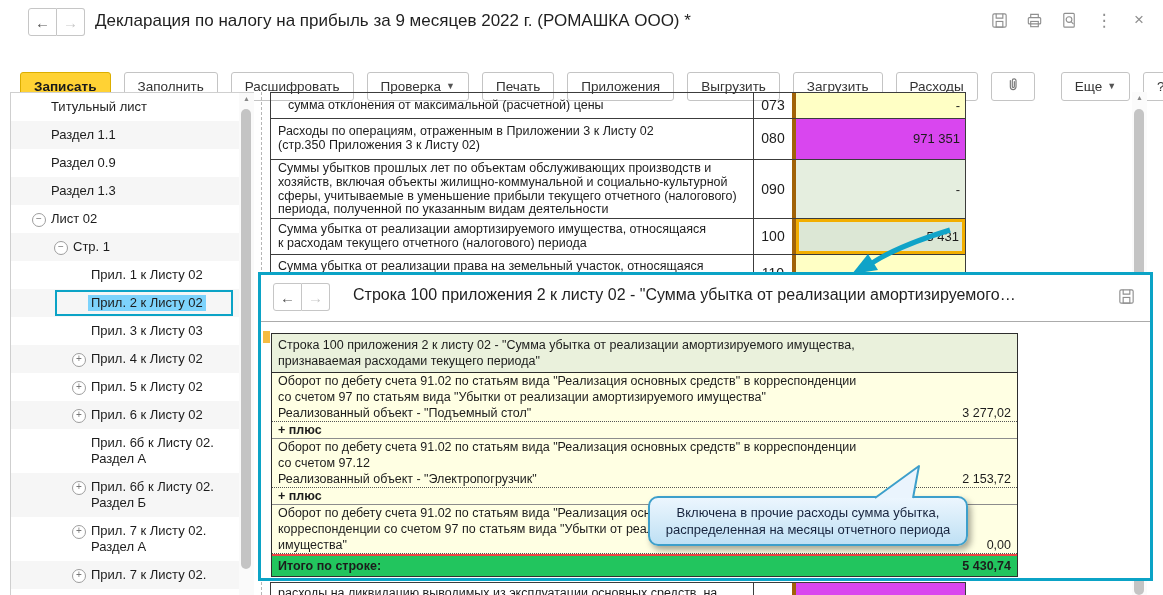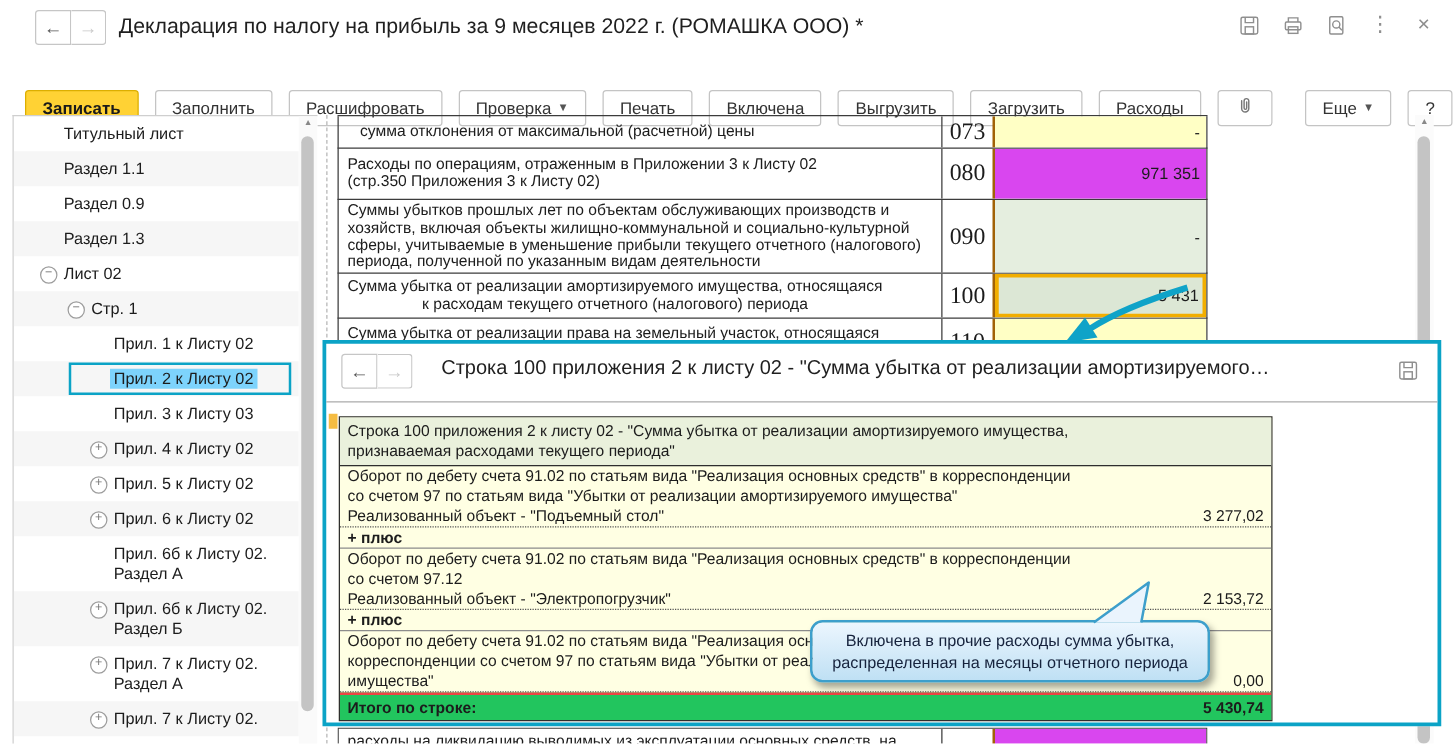--- a/index.html
+++ b/index.html
@@ -48,21 +48,21 @@
   .sb-thumb.side{top:16px;height:460px;}
   
   .dashline{position:absolute;left:261px;top:92px;bottom:0;border-left:1px dashed #b5b5b5;}
   
   .dtable{position:absolute;left:270px;top:92px;width:696px;border-top:1px solid #3c3c3c;}
   .trow{display:grid;grid-template-columns:483px 42px 1fr;border-bottom:1px solid #3c3c3c;
         border-left:1px solid #3c3c3c;border-right:1px solid #3c3c3c;overflow:hidden;}
   .tc{display:flex;align-items:center;font-size:12.5px;line-height:13.8px;}
   .tl{padding:2px 4px 2px 7px;border-right:1px solid #3c3c3c;white-space:pre-line;}
   .tl.ind{padding-left:17px;}
-  .tcd{justify-content:center;border-right:2px solid #a16207;font-size:19px;font-family:Liberation Serif, serif;}
+  .tcd{justify-content:center;border-right:4px solid #a16207;font-size:14px;}
   .tv{justify-content:flex-end;padding-right:5px;font-size:13px;}
   .c-yellow .tv{background:#ffffc5;}
   .c-green  .tv{background:#d946ef;}
   .c-pale   .tv{background:#e5eedf;}
   .c-sel    .tv{background:#dce7d5;border:3px solid #f2ae00;padding-right:3px;}
   .bottomrow{position:absolute;left:270px;top:582px;width:696px;height:13px;overflow:hidden;}
   .bottomrow .trow{border-top:1px solid #3c3c3c;height:22px;}
   
   .main-scroll{position:absolute;left:1132px;top:92px;width:15px;height:503px;background:#fbfbfb;}
   .main-scroll .sb-thumb{top:17px;height:486px;}
@@ -139,21 +139,21 @@
         <span>Расшифровать</span>
       </div>
       <div class="tbtn">
         <span>Проверка</span>
         <span class="caret">▼</span>
       </div>
       <div class="tbtn">
         <span>Печать</span>
       </div>
       <div class="tbtn">
-        <span>Включена</span>
+        <span>Приложения</span>
       </div>
       <div class="tbtn">
         <span>Выгрузить</span>
       </div>
       <div class="tbtn">
         <span>Загрузить</span>
       </div>
       <div class="tbtn">
         <span>Расходы</span>
       </div>
@@ -260,21 +260,21 @@
         <div class="tc tv">971 351</div>
       </div>
       <div class="trow c-pale" style="height: 58px;">
         <div class="tc tl">Суммы убытков прошлых лет по объектам обслуживающих производств и
 хозяйств, включая объекты жилищно-коммунальной и социально-культурной
 сферы, учитываемые в уменьшение прибыли текущего отчетного (налогового)
 периода, полученной по указанным видам деятельности</div>
         <div class="tc tcd">090</div>
         <div class="tc tv">-</div>
       </div>
-      <div class="trow c-sel" style="height: 35px; text-align: center;">
+      <div class="trow c-sel" style="height: 35px;">
         <div class="tc tl">Сумма убытка от реализации амортизируемого имущества, относящаяся
 к расходам текущего отчетного (налогового) периода</div>
         <div class="tc tcd">100</div>
         <div class="tc tv">5 431</div>
       </div>
       <div class="trow c-yellow" style="height: 38px;">
         <div class="tc tl">Сумма убытка от реализации права на земельный участок, относящаяся
 к расходам текущего отчетного (налогового) периода</div>
         <div class="tc tcd">110</div>
         <div class="tc tv">-</div>

